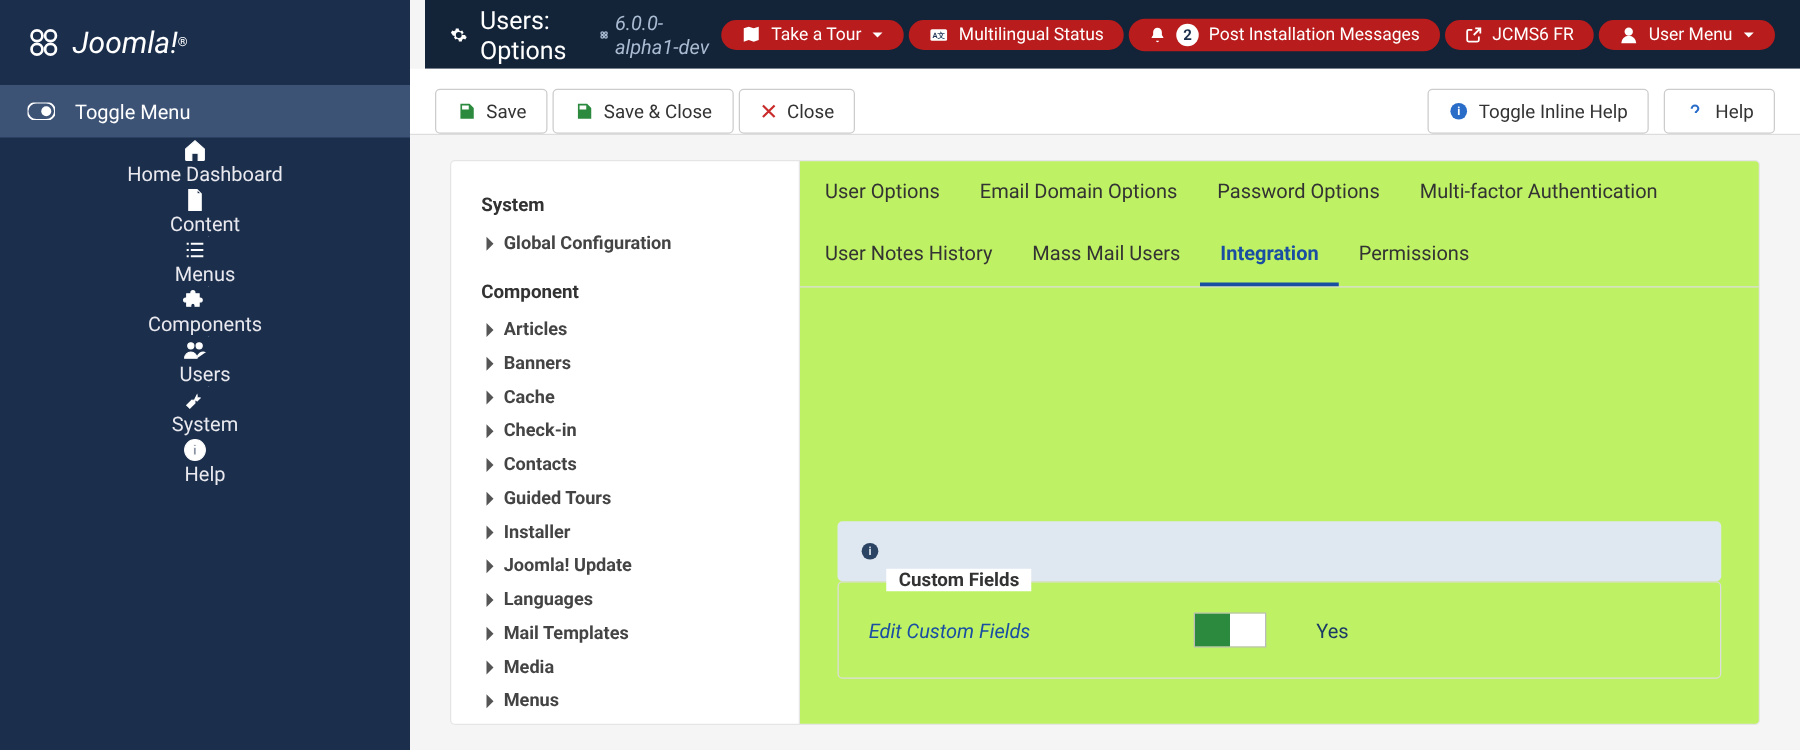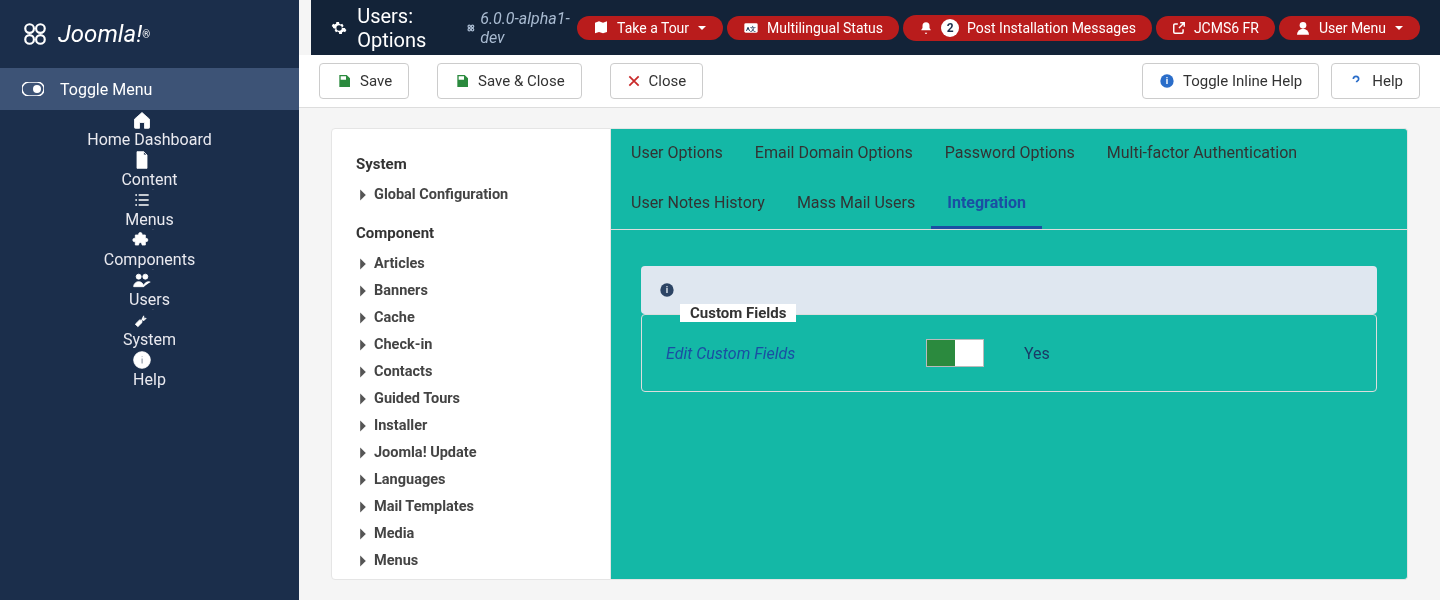--- a/index.html
+++ b/index.html
@@ -1,44 +1,44 @@
 <!DOCTYPE html>
 <html><head>
 <meta charset="utf-8">
 <style>
 * { margin: 0; padding: 0; box-sizing: border-box; font-family: -apple-system, BlinkMacSystemFont, "Segoe UI", Roboto, sans-serif; }
 body { background: #f5f5f5; width: 1440px; height: 600px; overflow: hidden; display: flex; }
-.sidebar { width: 299px; background: #1b2e4b; color: #fff; flex-shrink: 0; }
+.sidebar { width: 328px; background: #1b2e4b; color: #fff; flex-shrink: 0; }
 .logo { height: 68px; display: flex; align-items: center; padding: 0 22px; font-size: 24px; font-weight: 400; background: #1b2e4b; }
 .logo svg { margin-right: 10px; }
 .logo-text { font-style: italic; }
 .logo-sup { font-size: 10px; vertical-align: super; }
 .toggle-menu { background: #3d5376; height: 42px; display: flex; align-items: center; padding: 0 22px; font-size: 16px; cursor: pointer; }
 .toggle-menu svg, .sidebar-item svg.nav-icon { margin-right: 16px; flex-shrink: 0; }
 .sidebar-item { height: 40px; display: flex; align-items: center; padding: 0 22px; font-size: 16px; cursor: pointer; color: #e9e9ef; flex-direction: column; }
 .sidebar-item-label { flex: 1; }
 .chevron-right, .grid-icon { margin-left: 6px; }
 .main { flex: 1; display: flex; flex-direction: column; }
 .topbar { height: 55px; background: #132338; display: flex; align-items: center; padding: 0 20px; color: #fff; gap: 4px; margin-left: 12px; }
 .topbar-title { display: flex; align-items: center; font-size: 20px; gap: 10px; margin-right: auto; }
 .version-chip { font-size: 16px; color: #a9bbd1; display: flex; align-items: center; gap: 4px; font-style: italic; }
 .pill { background: #b91c1c; border-radius: 20px; padding: 4px 16px; font-size: 14px; display: flex; align-items: center; gap: 8px; cursor: pointer; white-space: nowrap; }
 .pill .badge { background: #fff; color: #1b2e4b; border-radius: 50%; width: 18px; height: 18px; display: inline-flex; align-items: center; justify-content: center; font-size: 12px; font-weight: bold; }
-.toolbar { height: 53px; background: #fff; border-bottom: 1px solid #ddd; display: flex; align-items: center; padding: 0 20px; gap: 28px; }
+.toolbar { height: 53px; background: #fff; border-bottom: 1px solid #ddd; display: flex; align-items: flex-end; padding: 0 20px; gap: 4px; }
 .btn { background: #fff; border: 1px solid #ccc; border-radius: 4px; padding: 8px 16px; font-size: 15px; cursor: pointer; display: inline-flex; align-items: center; gap: 8px; color: #333; }
 .btn-icon-green { color: #2b8a3e; }
 .btn-icon-red { color: #c92a2a; }
 .btn-icon-blue { color: #2a6dc9; }
 .toolbar-right { margin-left: auto; display: flex; gap: 12px; }
 .content { flex: 1; display: flex; padding: 20px 32px; gap: 0; overflow: hidden; }
 .config-panel { width: 280px; background: #fff; border: 1px solid #e5e5e5; border-radius: 4px 0 0 4px; padding: 20px 24px; }
 .config-heading { font-size: 15px; font-weight: bold; color: #333; margin-bottom: 8px; margin-top: 6px; }
 .config-item { display: flex; align-items: center; padding: 5px 0; font-size: 14.5px; color: #444; cursor: pointer; gap: 4px; font-weight: bold; }
 .config-item svg { flex-shrink: 0; }
-.tabs-and-body { flex: 1; background: #14b8a6; border: 1px solid #e5e5e5; border-left: none; border-radius: 0 4px 4px 0; display:flex; flex-direction:column; }
+.tabs-and-body { flex: 1; background: #bef264; border: 1px solid #e5e5e5; border-left: none; border-radius: 0 4px 4px 0; display:flex; flex-direction:column;justify-content:space-between; }
 .tabs { display: flex; flex-wrap: wrap; border-bottom: 1px solid #ddd; padding: 0 4px; }
 .tab { padding: 14px 16px; font-size: 16px; color: #333; cursor: pointer; border-bottom: 3px solid transparent; }
 .tab.active { color: #1a4ea3; font-weight: bold; border-bottom-color: #1a4ea3; }
 .tab-body { padding: 36px 30px; }
 .info-banner { background: #dfe7f0; border-radius: 4px; padding: 16px 18px; color: #2c4464; font-size: 15px; display: flex; align-items: center; gap: 8px; }
 .info-banner svg { flex-shrink: 0; }
 .fieldset { border: 1px solid #ddd; border-radius: 4px; padding: 24px; position: relative; }
 .fieldset-legend { position: absolute; top: -11px; left: 38px; background: #fff; padding: 0 10px; font-size: 15px; font-weight: bold; color: #333; }
 .form-row { display: flex; align-items: center; gap: 40px; }
 .form-label { color: #1a4ea3; font-size: 16px; width: 220px; font-style: italic; }
@@ -334,20 +334,21 @@
     </div>
     <div class="tabs-and-body">
       <div class="tabs" id="tabs">
           <div class="tab">User Options</div>
           <div class="tab">Email Domain Options</div>
           <div class="tab">Password Options</div>
           <div class="tab">Multi-factor Authentication</div>
           <div class="tab">User Notes History</div>
           <div class="tab">Mass Mail Users</div>
           <div class="tab active">Integration</div>
+          <div class="tab">Permissions</div>
         </div>
       <div class="tab-body">
         <div class="info-banner">
           <svg width="16" height="16" viewBox="0 0 24 24" fill="#2c4464">
               <circle cx="12" cy="12" r="10"></circle>
               <text x="12" y="17" text-anchor="middle" font-size="14" fill="#dfe7f0" font-weight="bold">i</text>
             </svg>
         </div>
         <div class="fieldset">
           <div class="fieldset-legend">Custom Fields</div>

